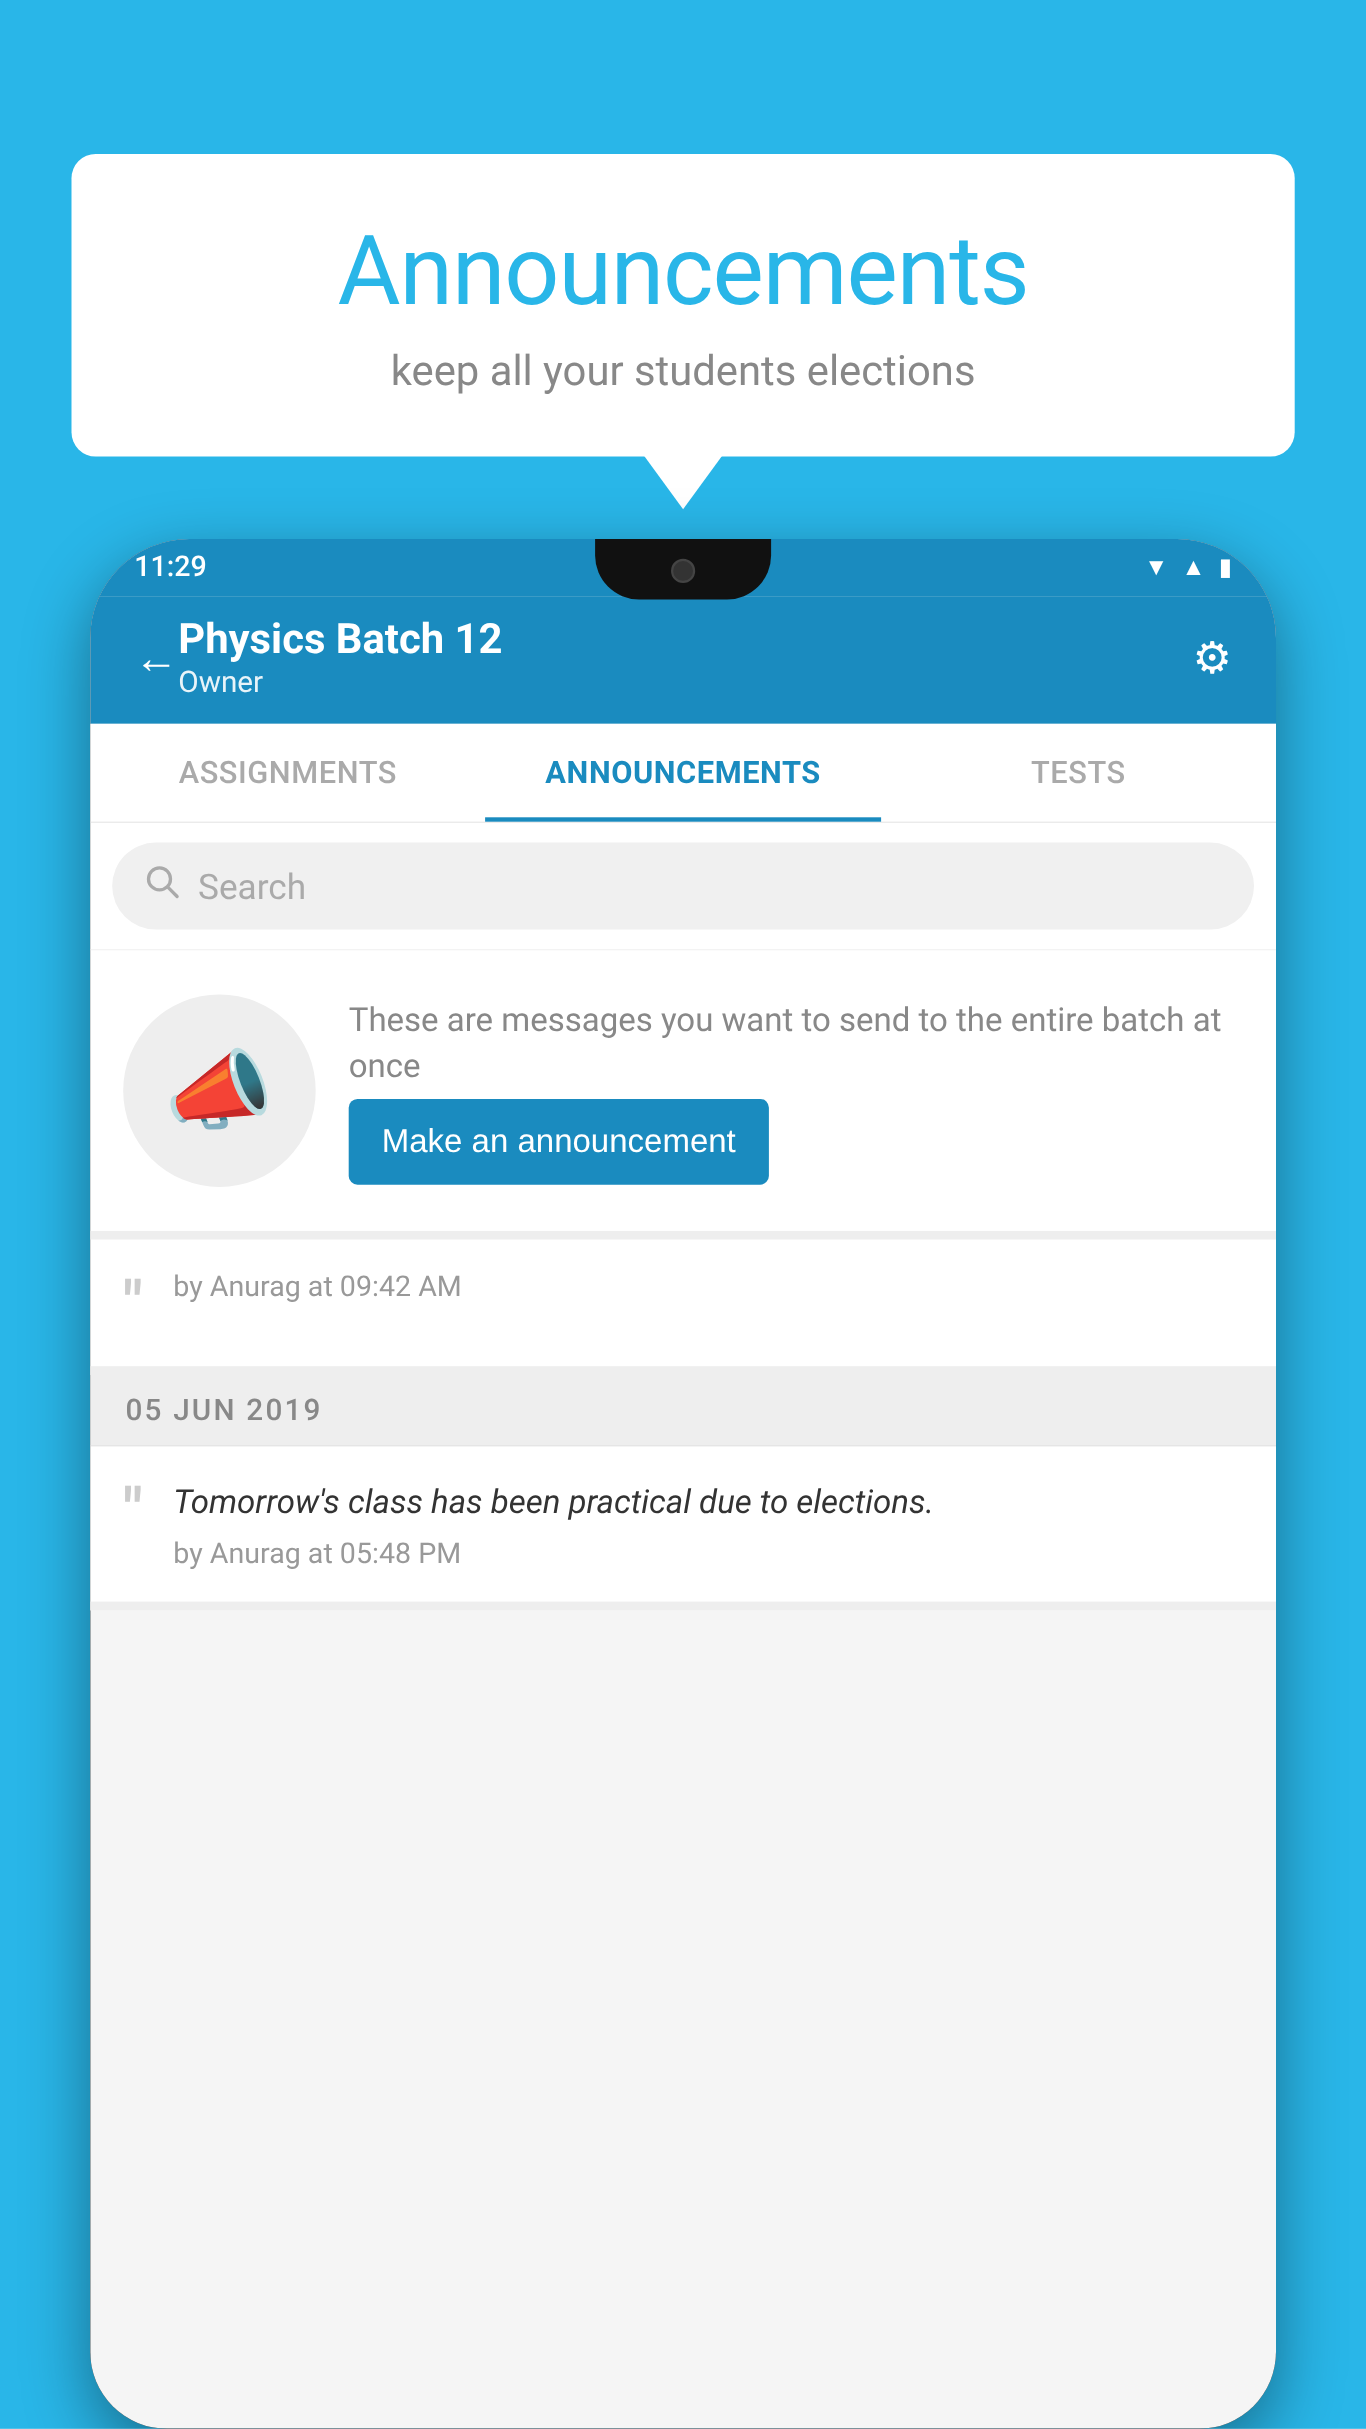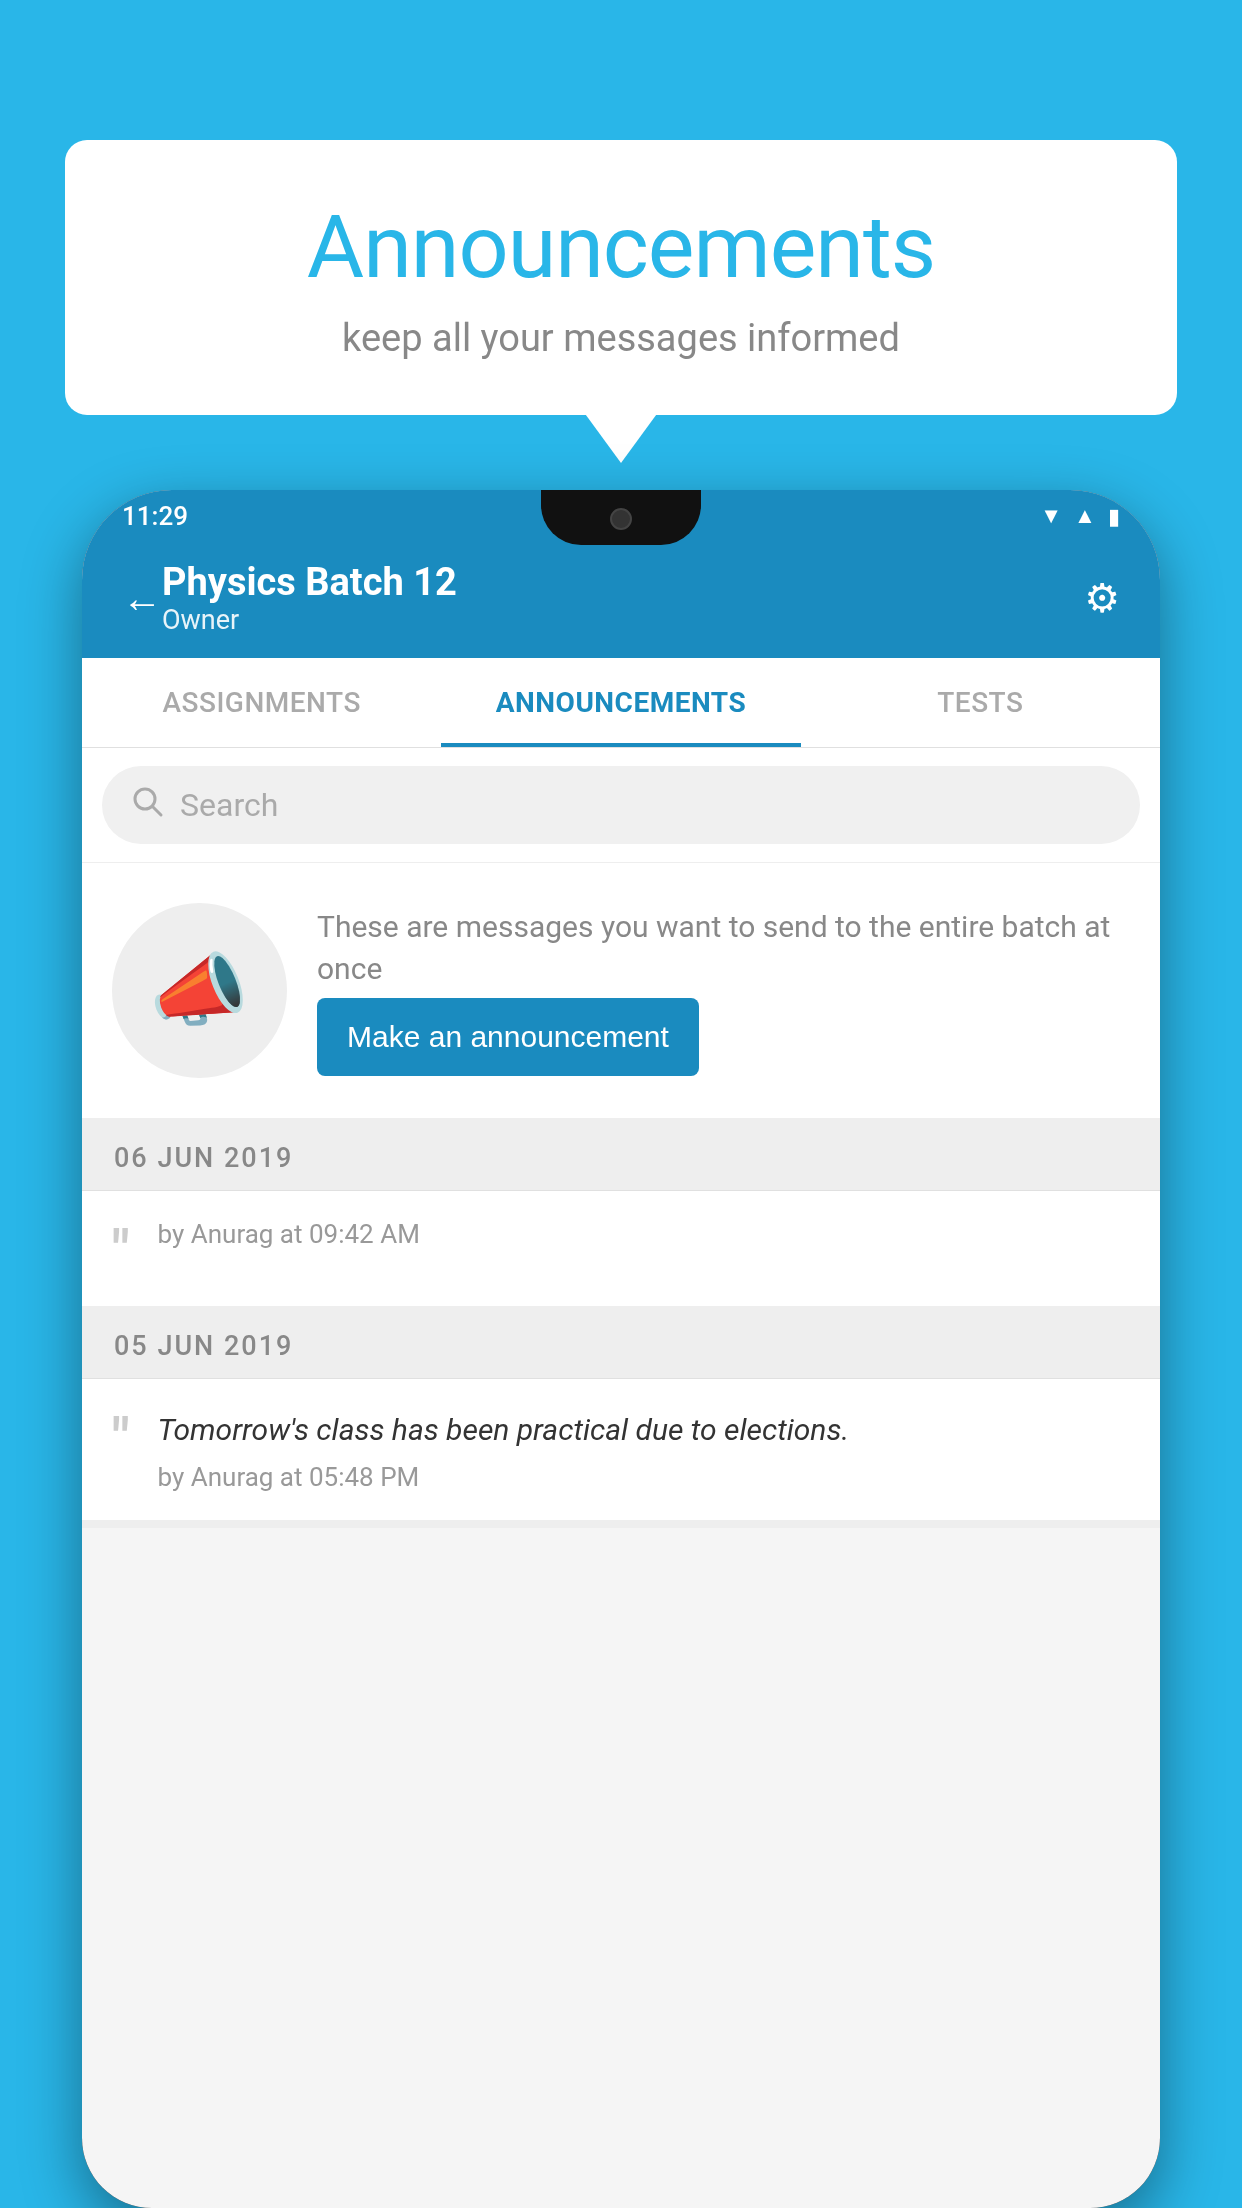--- a/index.html
+++ b/index.html
@@ -334,21 +334,21 @@
       display: flex;
       flex-direction: column;
     }
   </style>
 </head>
 <body>
 
 <div class="speech-bubble-container">
   <div class="speech-bubble">
     <div class="speech-bubble-title">Announcements</div>
-    <div class="speech-bubble-subtitle">keep all your messages informed</div>
+    <div class="speech-bubble-subtitle">keep all your students elections</div>
   </div>
 </div>
 
 <div class="phone-frame">
 
   <div class="notch">
     <div class="notch-camera"></div>
   </div>
 
   <div class="phone-inner">
@@ -398,23 +398,20 @@
     <div class="announcement-prompt">
       <div class="megaphone-circle">
         <span class="megaphone-icon">📣</span>
       </div>
       <div class="prompt-right">
         <div class="prompt-text">These are messages you want to send to the entire batch at once</div>
         <button class="make-announcement-btn">Make an announcement</button>
       </div>
     </div>
 
-    <div class="date-separator">
-      <span>06  JUN  2019</span>
-    </div>
 
     <div class="announcement-item">
       <div class="quote-icon">"</div>
       <div class="announcement-text">
         <div class="announcement-meta">by Anurag at 09:42 AM</div>
       </div>
     </div>
 
     <div class="date-separator">
       <span>05  JUN  2019</span>

